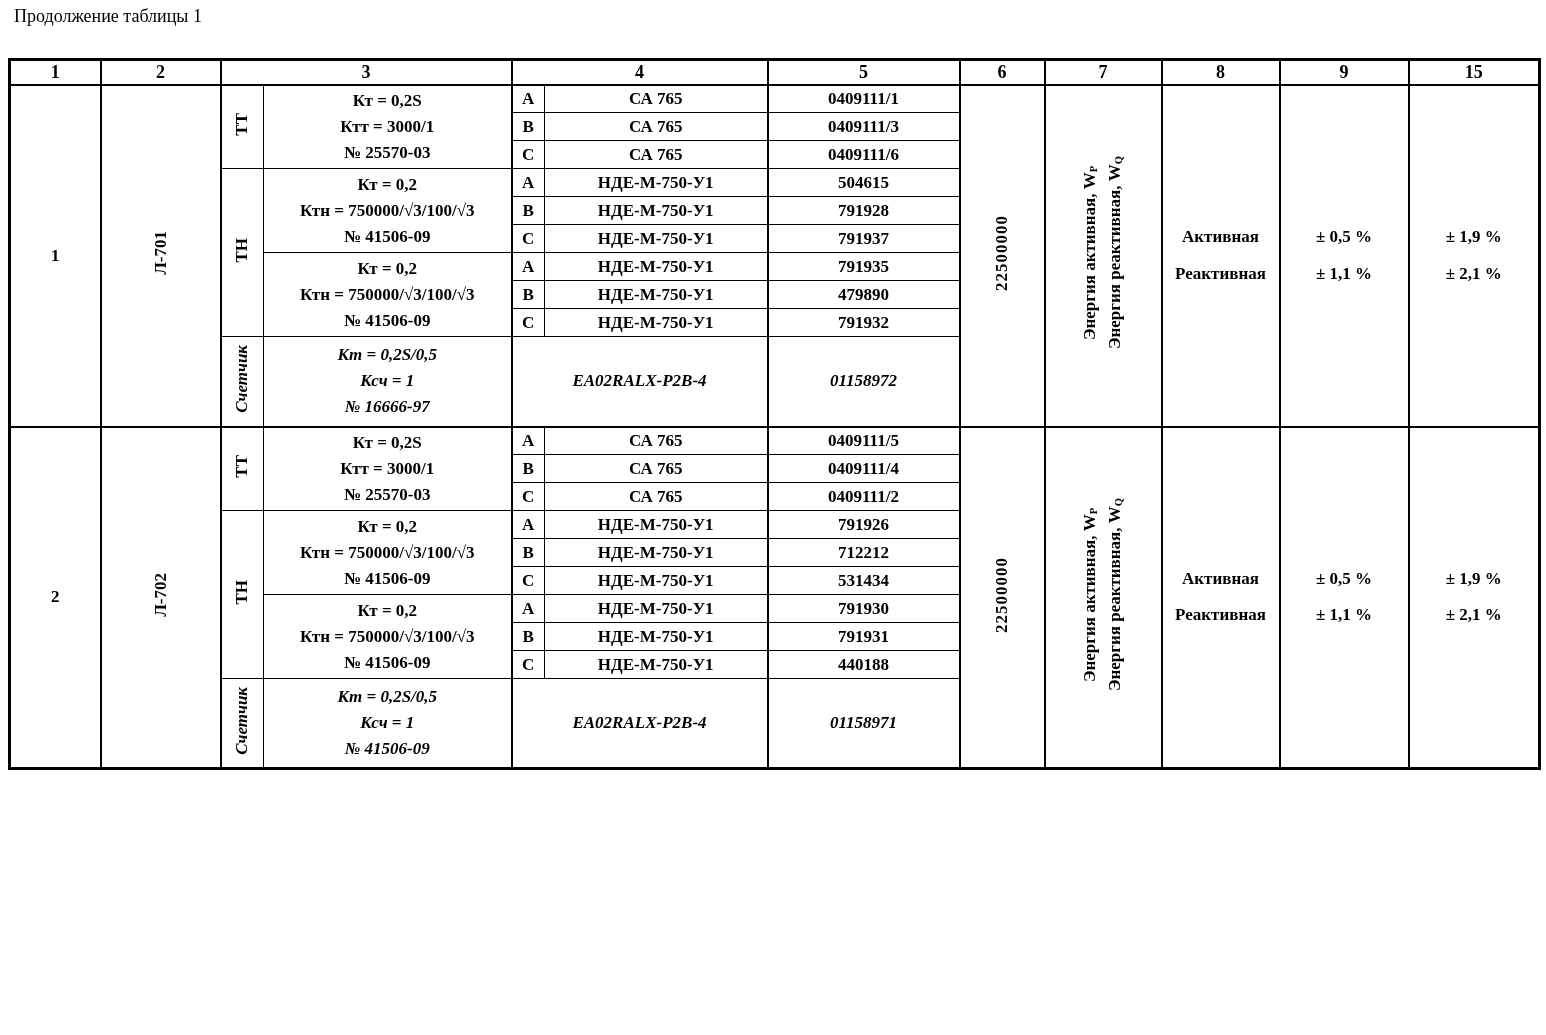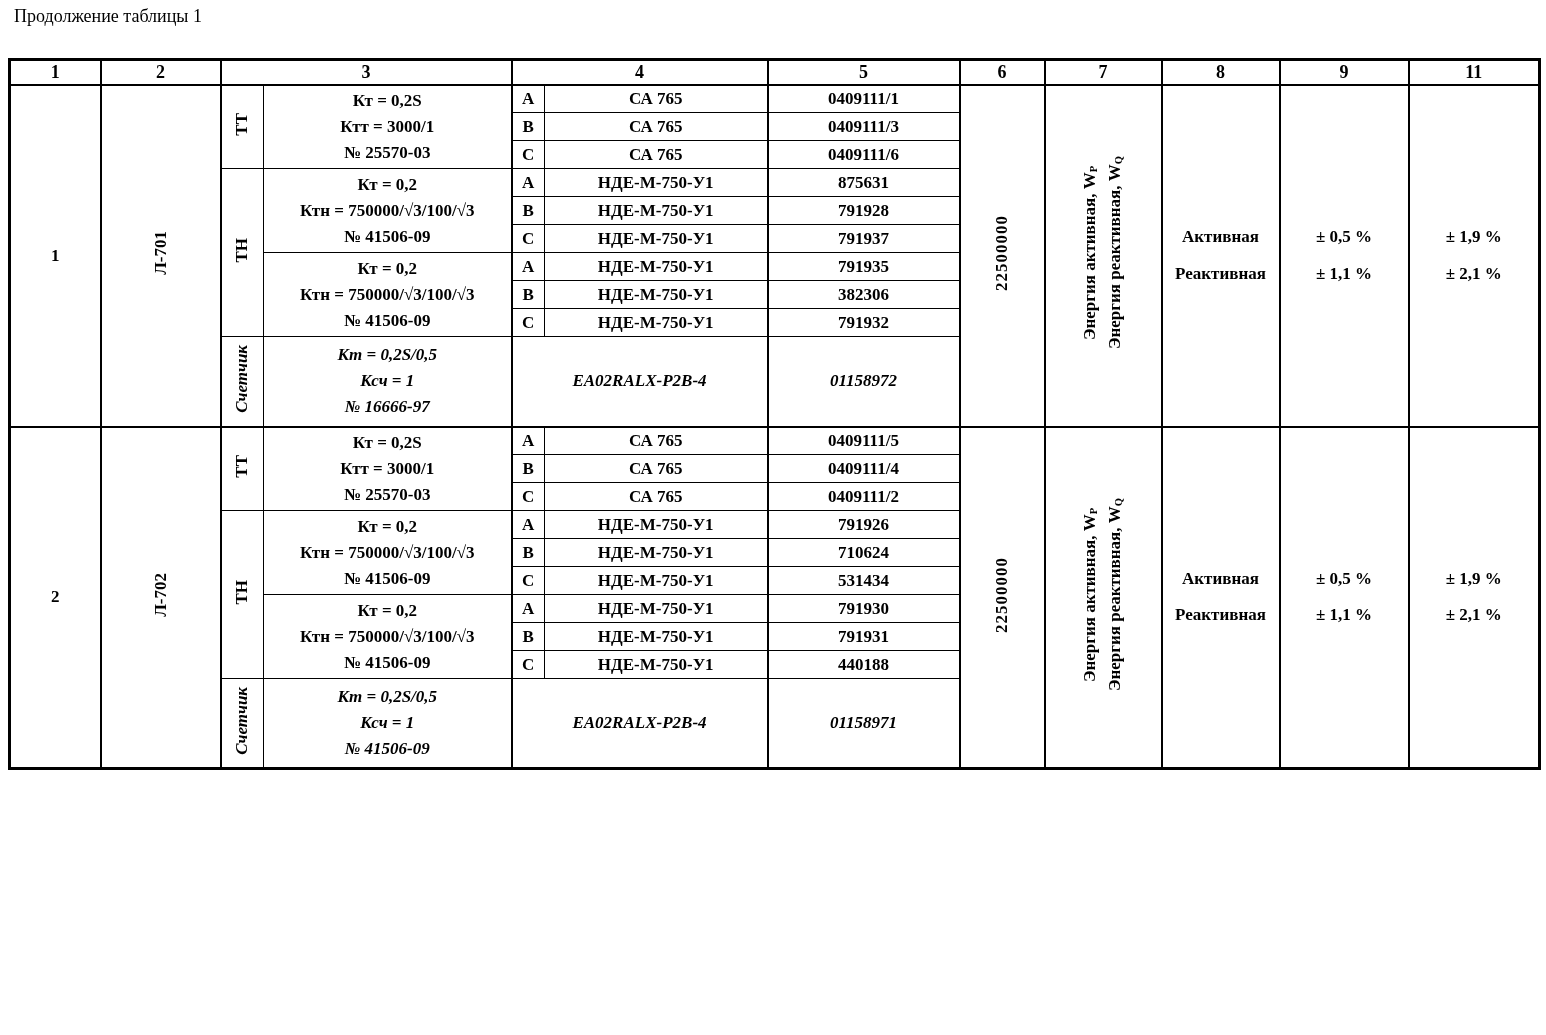--- a/index.html
+++ b/index.html
@@ -70,21 +70,21 @@
         <tr class="head">
       <td>1</td>
       <td class="mj">2</td>
       <td class="mj" colspan="2">3</td>
       <td class="mj" colspan="2">4</td>
       <td class="mj">5</td>
       <td class="mj">6</td>
       <td class="mj">7</td>
       <td class="mj">8</td>
       <td class="mj">9</td>
-      <td class="mj">11</td>
+      <td class="mj">15</td>
     </tr>
 
     <tr class="phase-row">
       <td rowspan="10">1</td>
       <td class="mj" rowspan="10"><span class="vtext">Л-701</span></td>
       <td class="mj typ" rowspan="3"><span class="vtext">ТТ</span></td>
       <td class="params" rowspan="3">
         <div>Кт = 0,2S</div>
         <div>Ктт =  3000/1</div>
         <div>№ 25570-03</div>
@@ -131,21 +131,21 @@
 
     <tr class="phase-row">
       <td class="mj typ" rowspan="6"><span class="vtext">ТН</span></td>
       <td class="params" rowspan="3">
         <div>Кт =  0,2</div>
         <div>Ктн = 750000/√3/100/√3</div>
         <div>№ 41506-09</div>
       </td>
       <td class="mj">А</td>
       <td>НДЕ-М-750-У1</td>
-      <td class="mj">875631</td>
+      <td class="mj">504615</td>
     </tr>
     <tr class="phase-row">
       <td class="mj">В</td>
       <td>НДЕ-М-750-У1</td>
       <td class="mj">791928</td>
     </tr>
     <tr class="phase-row">
       <td class="mj">С</td>
       <td>НДЕ-М-750-У1</td>
       <td class="mj">791937</td>
@@ -156,21 +156,21 @@
         <div>Ктн = 750000/√3/100/√3</div>
         <div>№ 41506-09</div>
       </td>
       <td class="mj">А</td>
       <td>НДЕ-М-750-У1</td>
       <td class="mj">791935</td>
     </tr>
     <tr class="phase-row">
       <td class="mj">В</td>
       <td>НДЕ-М-750-У1</td>
-      <td class="mj">382306</td>
+      <td class="mj">479890</td>
     </tr>
     <tr class="phase-row">
       <td class="mj">С</td>
       <td>НДЕ-М-750-У1</td>
       <td class="mj">791932</td>
     </tr>
 
     <tr class="counter-row">
       <td class="mj typ"><span class="vtext">Счетчик</span></td>
       <td class="params">
@@ -238,21 +238,21 @@
         <div>Ктн = 750000/√3/100/√3</div>
         <div>№ 41506-09</div>
       </td>
       <td class="mj">А</td>
       <td>НДЕ-М-750-У1</td>
       <td class="mj">791926</td>
     </tr>
     <tr class="phase-row">
       <td class="mj">В</td>
       <td>НДЕ-М-750-У1</td>
-      <td class="mj">710624</td>
+      <td class="mj">712212</td>
     </tr>
     <tr class="phase-row">
       <td class="mj">С</td>
       <td>НДЕ-М-750-У1</td>
       <td class="mj">531434</td>
     </tr>
     <tr class="phase-row">
       <td class="params" rowspan="3">
         <div>Кт =  0,2</div>
         <div>Ктн = 750000/√3/100/√3</div>

